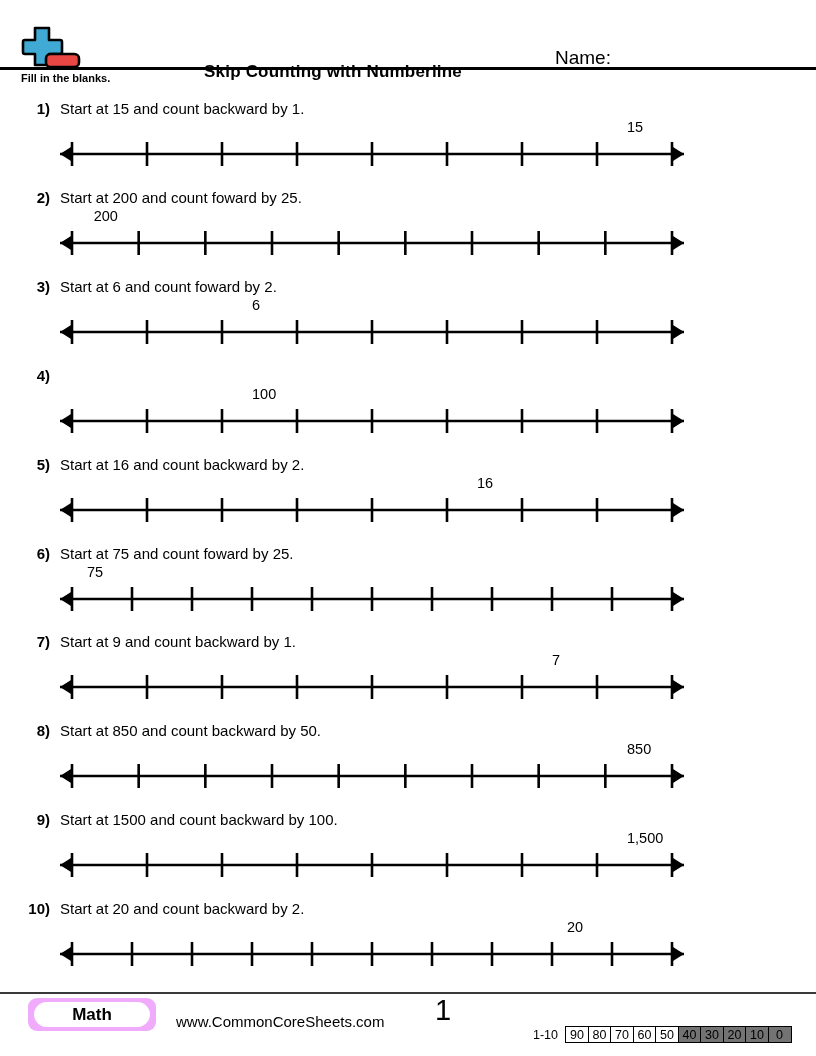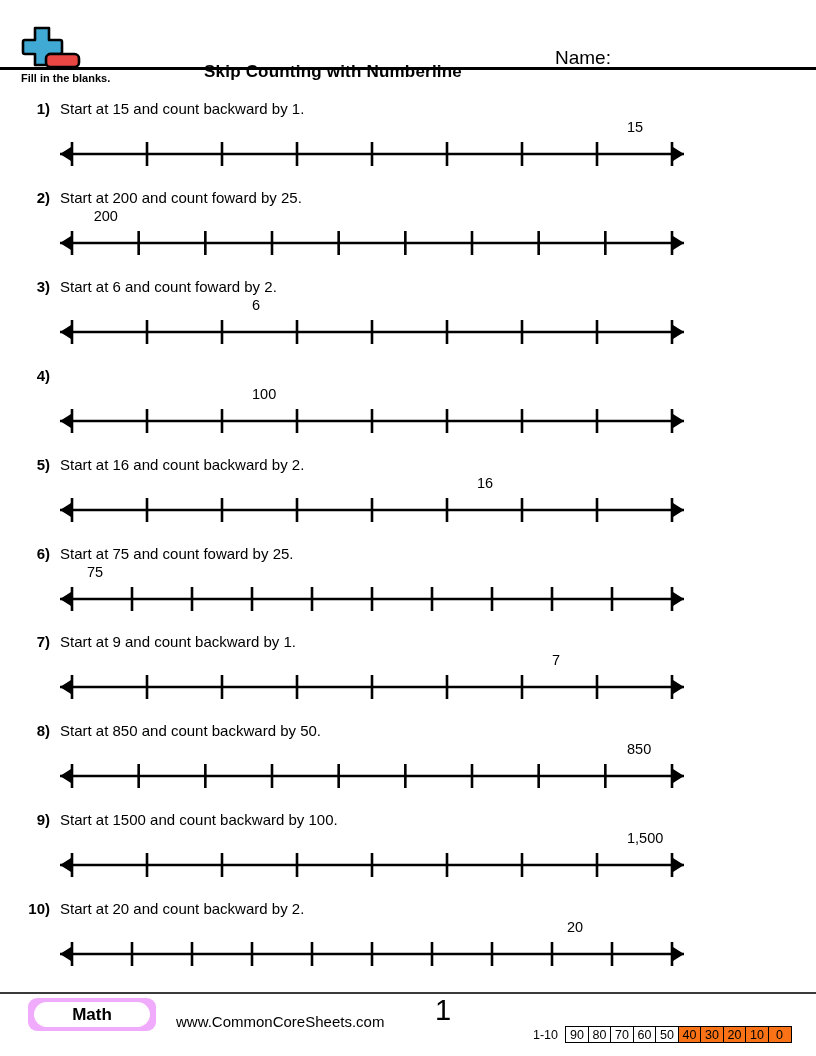--- a/index.html
+++ b/index.html
@@ -31,21 +31,21 @@
                 font-size:17px; font-weight:bold; }
   .website { position:absolute; left:176px; top:1013px; font-size:15px; }
   .page-num { position:absolute; left:408px; top:994px; width:70px; text-align:center;
               font-size:29px; font-weight:normal; }
   .score { position:absolute; left:533px; top:998px; display:flex; align-items:flex-start;margin-top:28px; }
   .score-range { font-size:12.5px; margin-right:7px; padding-top:2px; }
   .score-cells { display:flex;border-radius:6px; }
   .score-cell { width:22px; height:15px; border:1.5px solid #000; background:#fff;
                 display:flex; align-items:center; justify-content:center; font-size:12.5px; }
   .score-cell + .score-cell { margin-left:-1.5px; }
-  .score-cell.hl { background:#f97316; }
+  .score-cell.hl { background:#737373; }
 </style>
 </head>
 <body>
 
 <div class="page">
 
   <svg class="logo-svg" viewBox="0 0 62 44">
     <path d="M14,2 h14 v12 h11 a2,2 0 0 1 2,2 v10 a2,2 0 0 1 -2,2 h-11 v11 h-14 v-11 H4 a2,2 0 0 1 -2,-2 v-10 a2,2 0 0 1 2,-2 h10 z" fill="#41aad4" stroke="#000" stroke-width="2.6" stroke-linejoin="round"></path>
     <rect x="25" y="28" width="33" height="13" rx="4.5" fill="#e84743" stroke="#000" stroke-width="2.6"></rect>
   </svg>

